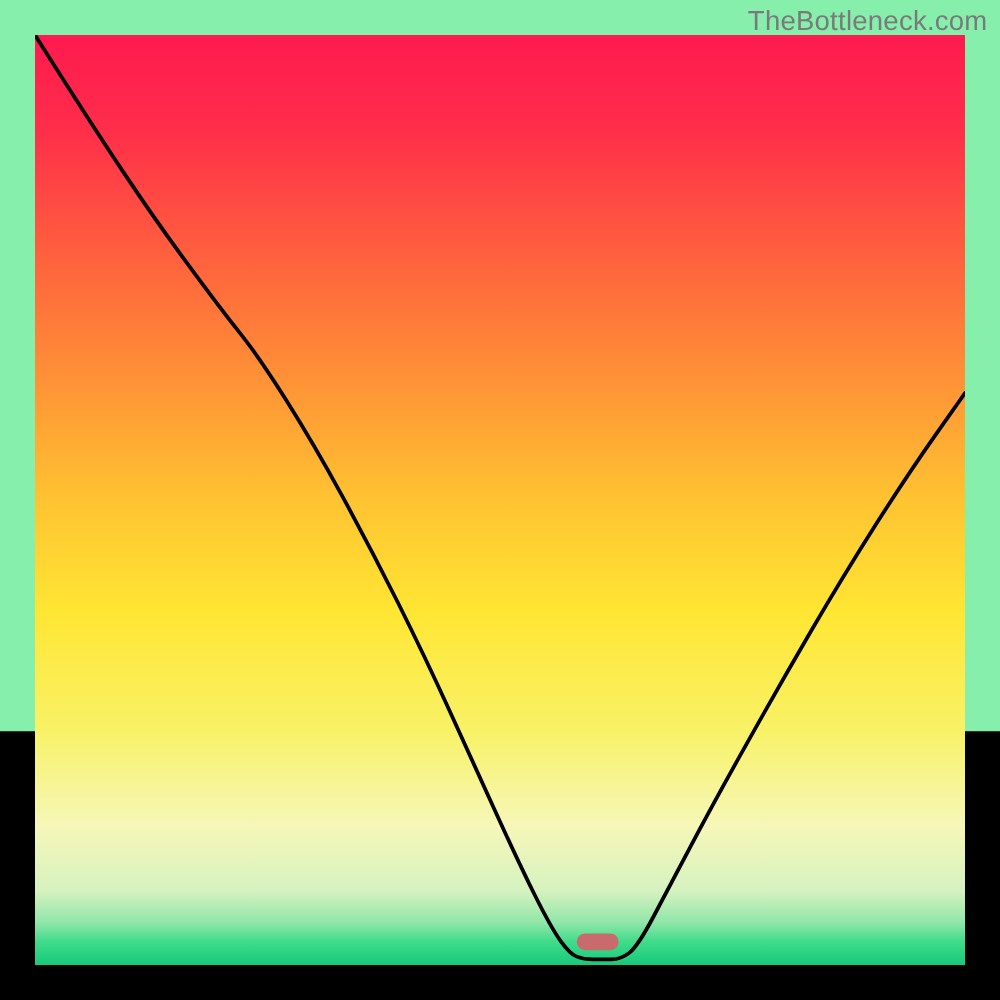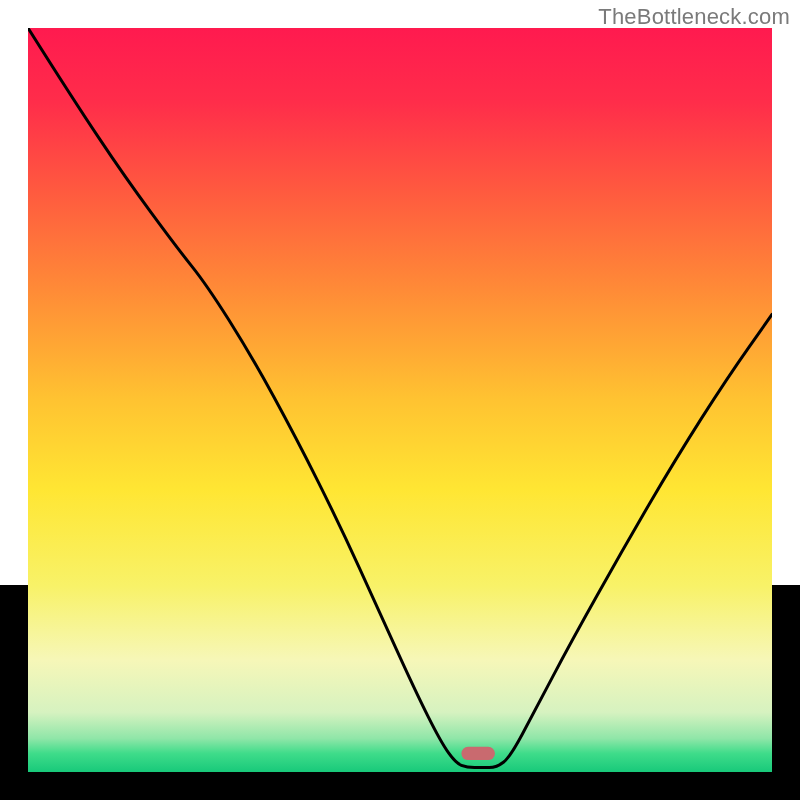--- a/index.html
+++ b/index.html
@@ -8,21 +8,21 @@
     width: 800px;
     height: 800px;
     overflow: hidden;
     background: #000;
     font-family: Arial, Helvetica, sans-serif;
   }
   .frame {
     position: relative;
     width: 800px;
     height: 585px;
-    background: #ffffff;
+    background: #86efac;
   }
   .plot {
     position: absolute;
     left: 28px;
     top: 28px;
     width: 744px;
     height: 744px;
     overflow: hidden;
   }
   .watermark {

